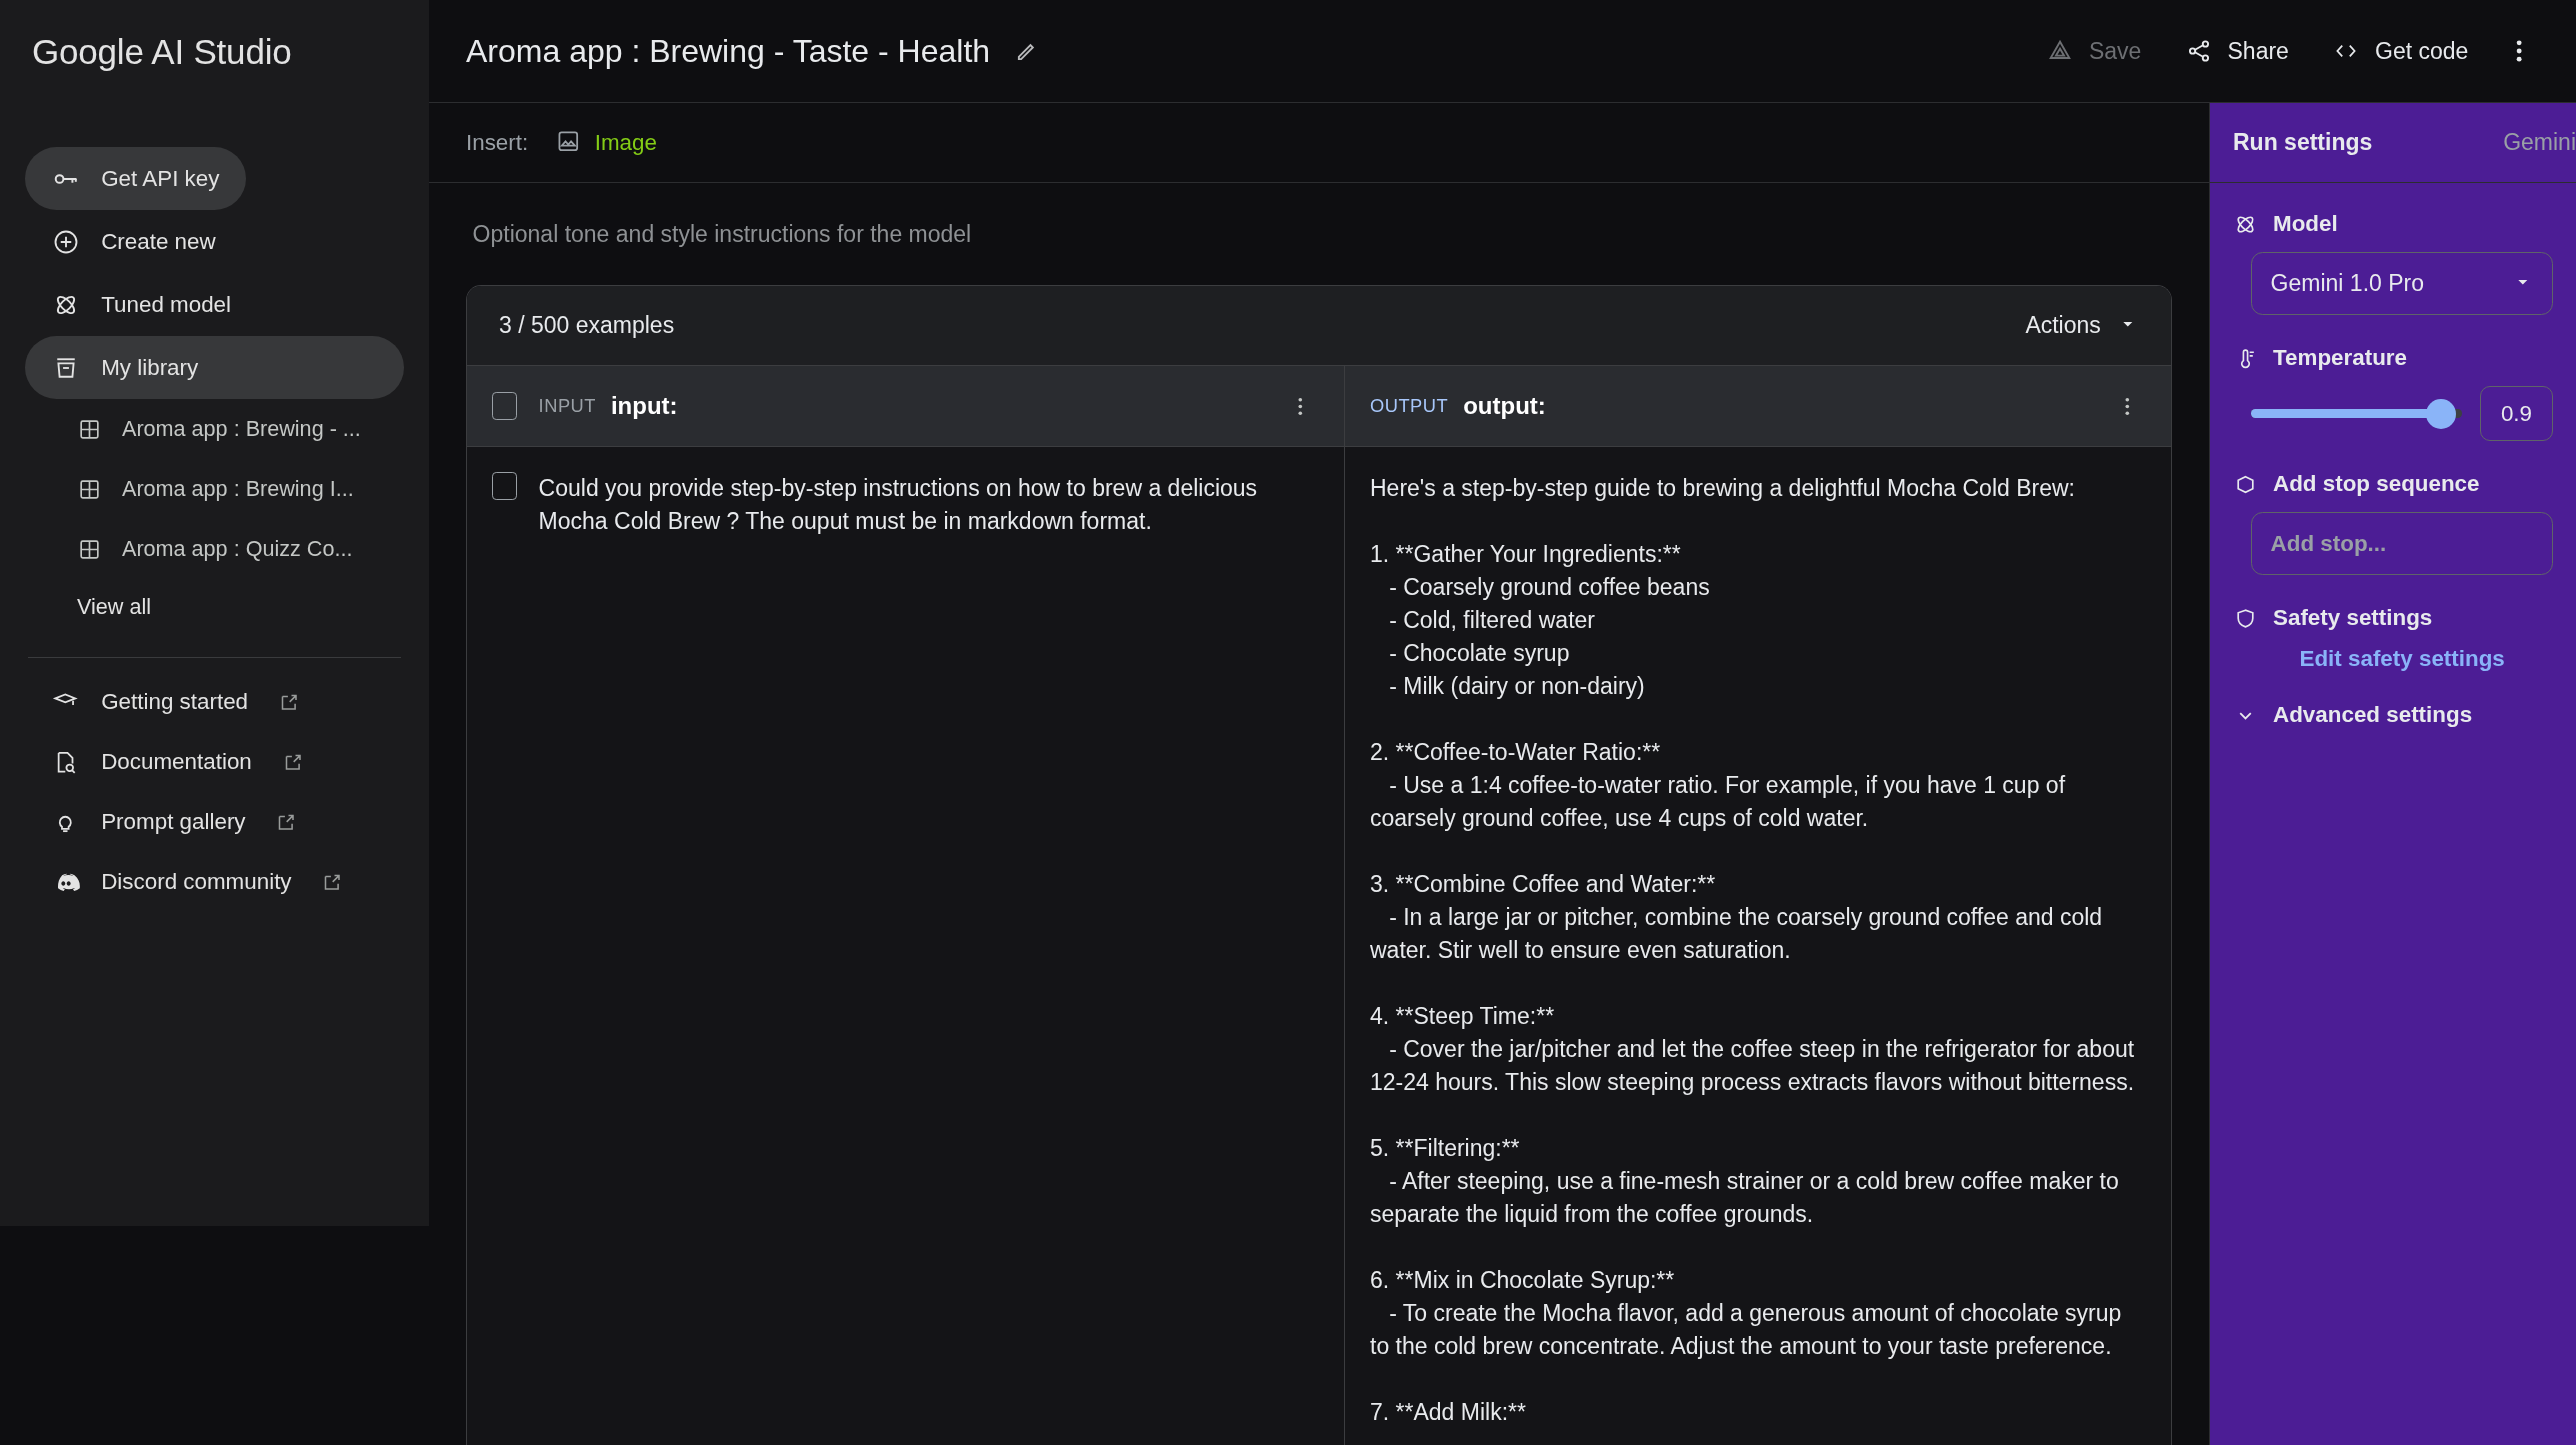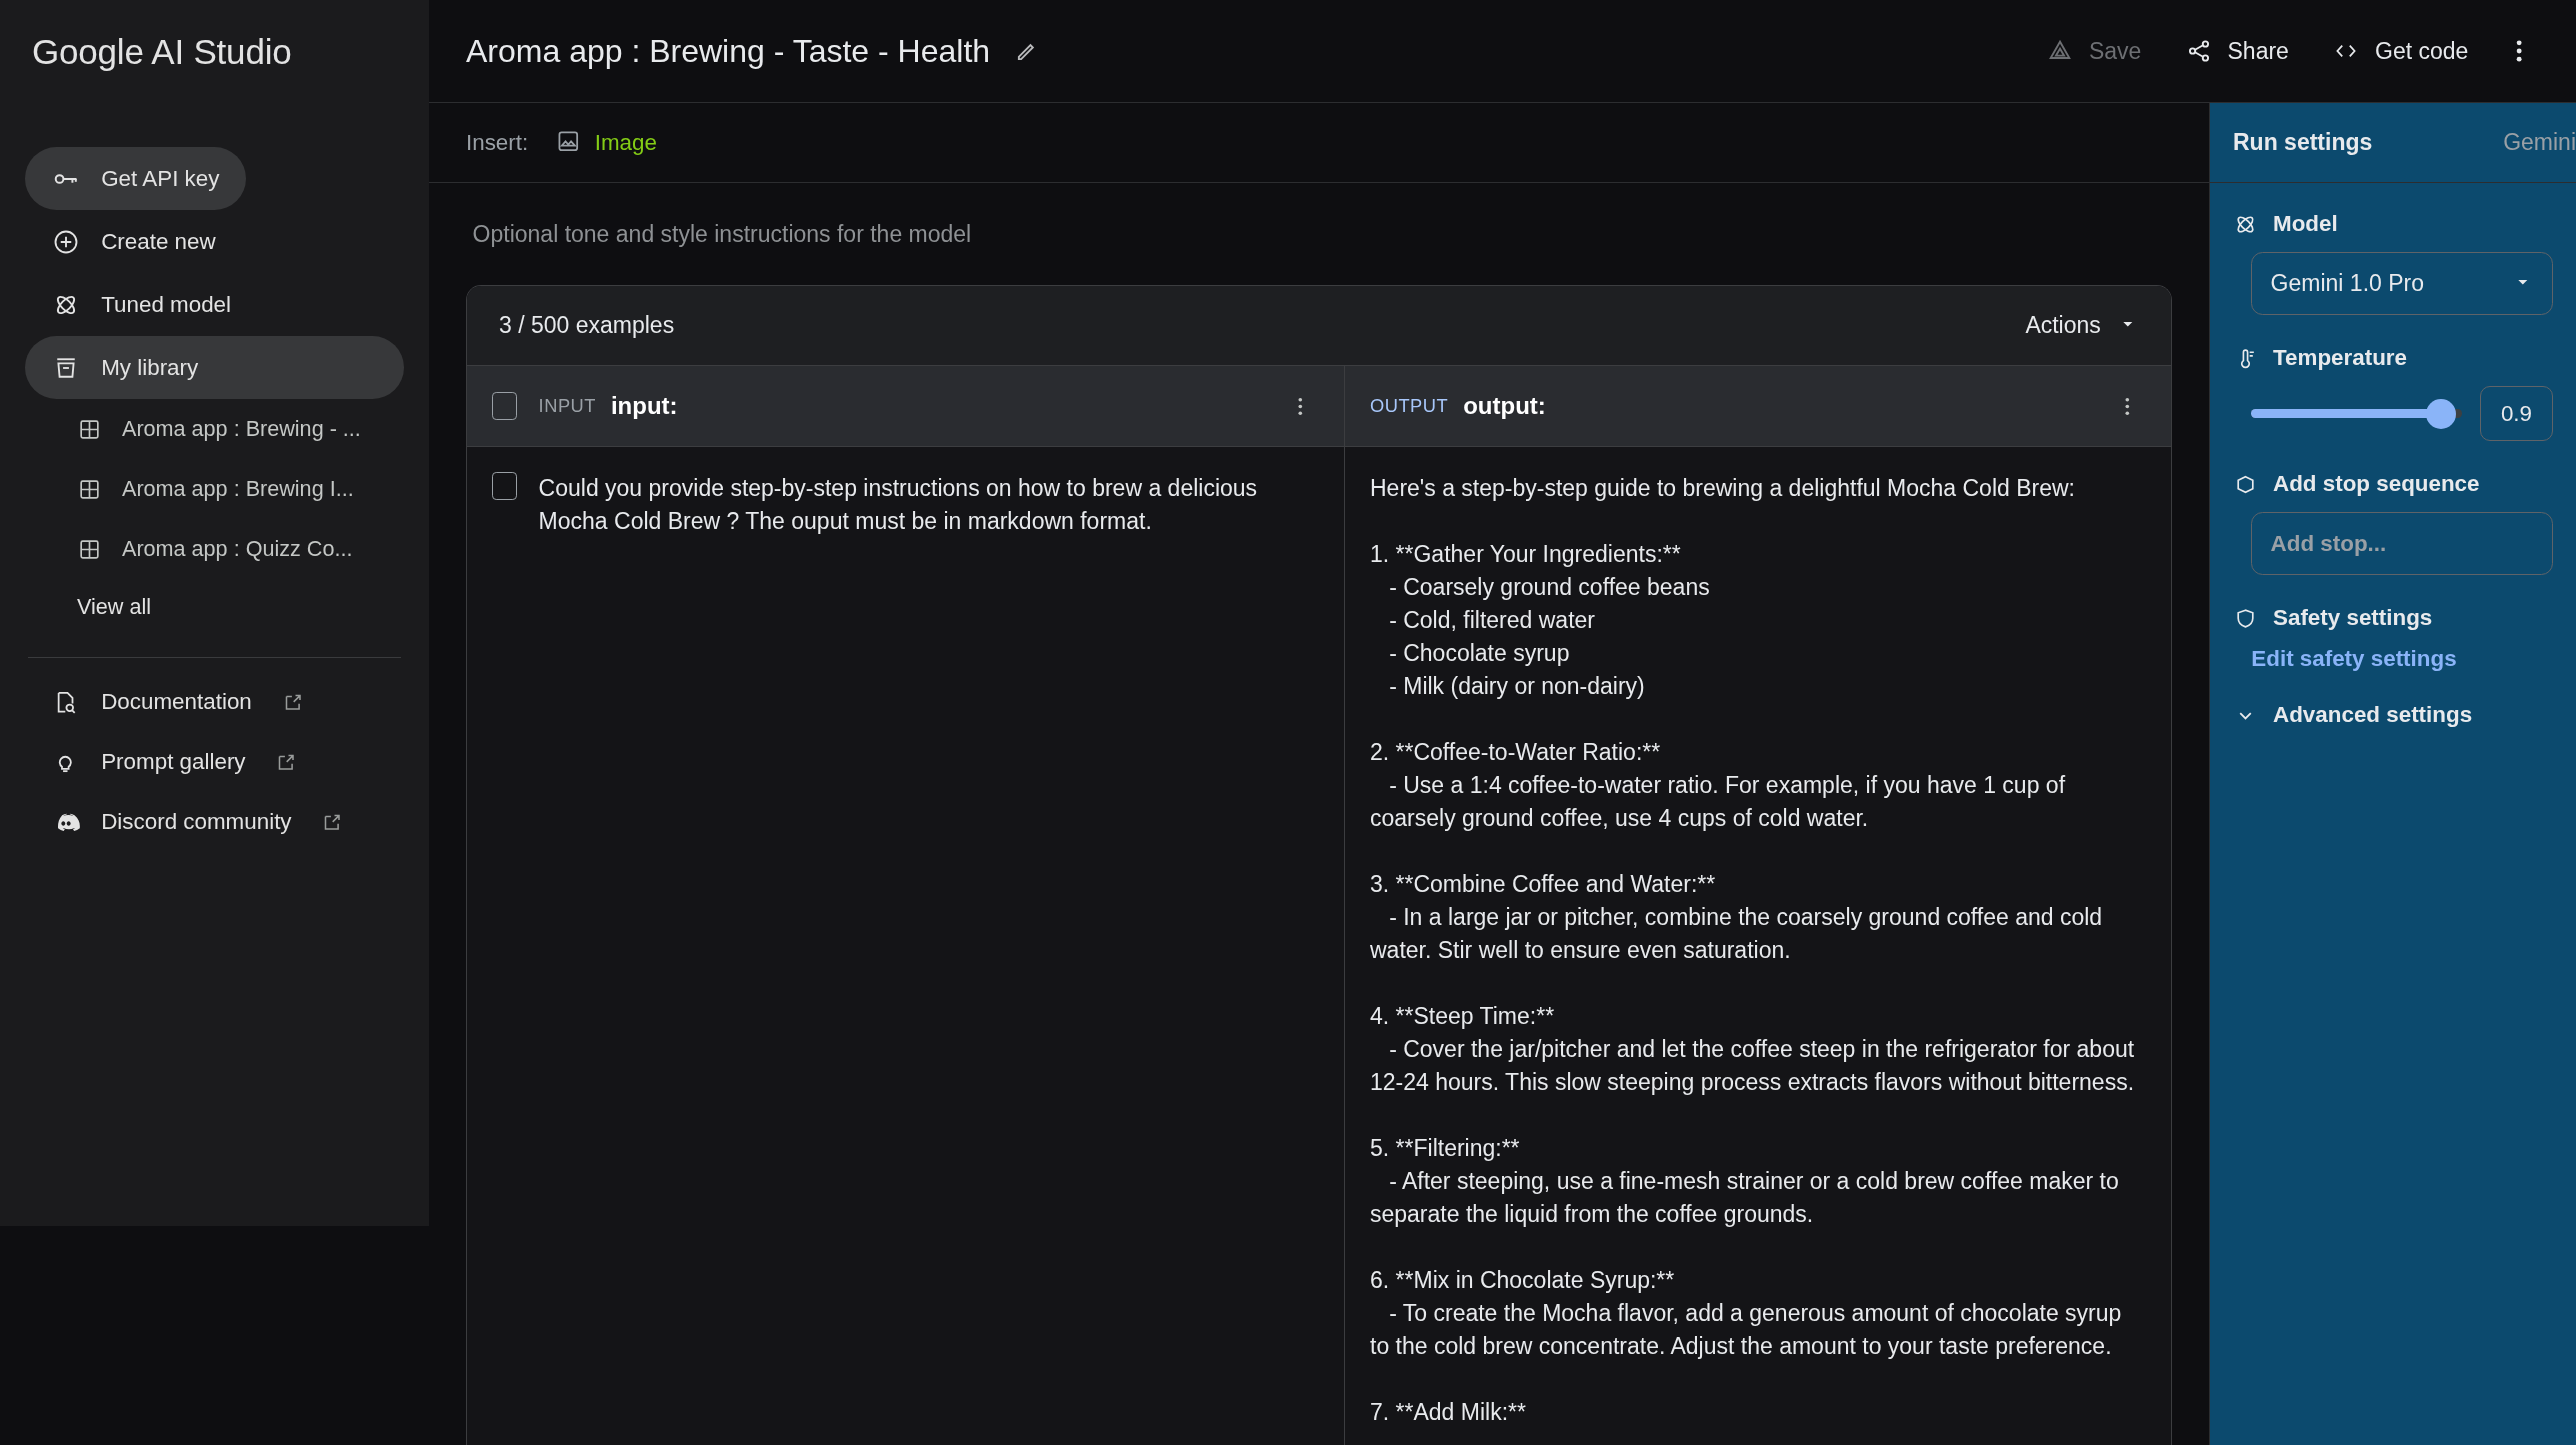--- a/index.html
+++ b/index.html
@@ -124,21 +124,21 @@
 
   .body-text {
     font-size: 23px; line-height: 33px; color: #e8eaed; white-space: pre-wrap;
     word-wrap: break-word; min-width: 0;
   }
   .data-row .cell.input-cell { padding-top: 25px; }
   .data-row .cell.output-cell { padding-top: 25px; }
   .out-wrap { flex: 1 1 auto; min-width: 0; }
 
   
-  .rightpanel { width: 366px; flex: 0 0 366px; display: flex; flex-direction: column; background: #0c4a6e; }
+  .rightpanel { width: 366px; flex: 0 0 366px; display: flex; flex-direction: column; background: #4c1d95; text-align: center; }
   .rs-head {
     height: 80px; flex: 0 0 80px; display: flex; align-items: center;
     padding: 0 0 0 23px; border-bottom: 0.8px solid #2c2d30;
   }
   .rs-title { font-size: 23px; color: #e8eaed; font-weight: 700; }
   .rs-reset { font-size: 23px; color: #9aa0a6; cursor: pointer; margin-left: auto; padding-right: 0; }
   .rs-body { padding: 28px 23px 0 23px; }
   .rs-group { margin-bottom: 30px; }
   .rs-lbl { display: flex; align-items: center; gap: 15px; margin-bottom: 15px; }
   .rs-lbl .t { font-size: 22.4px; color: #e8eaed; font-weight: 700; }
@@ -255,20 +255,35 @@
         </div>
       </div>
 
       <div class="view-all">View all</div>
     </div>
 
     <div class="sb-divider"></div>
 
     <div style="padding: 15px 25px 0 25px;">
 
+      <div class="ext-row">
+        <span class="sb-ico">
+          <svg width="26.6" height="26.6" viewBox="0 0 24 24" fill="none" stroke="#e3e3e3" stroke-width="1.6">
+            <path d="M3 8.5 12 5l9 3.5L12 12z"></path>
+              <path d="M19 10.5v4"></path>
+          </svg>
+        </span>
+        <span class="ext-label">Getting started</span>
+        <span class="ext-ico">
+          <svg width="21.6" height="21.6" viewBox="0 0 24 24" fill="none" stroke="#c4c7c5" stroke-width="1.7">
+            <path d="M5 5h6M5 5v14h14v-6"></path>
+              <path d="M13 11 20 4M15 4h5v5"></path>
+          </svg>
+        </span>
+      </div>
 
       <div class="ext-row">
         <span class="sb-ico">
           <svg width="26.6" height="26.6" viewBox="0 0 24 24" fill="none" stroke="#e3e3e3" stroke-width="1.6">
             <path d="M6 3.5h8l4.5 4.5v5"></path>
               <path d="M6 3.5v17h6"></path>
               <circle cx="16" cy="17" r="3"></circle>
               <path d="M18.2 19.2 20.5 21.5"></path>
           </svg>
         </span>

